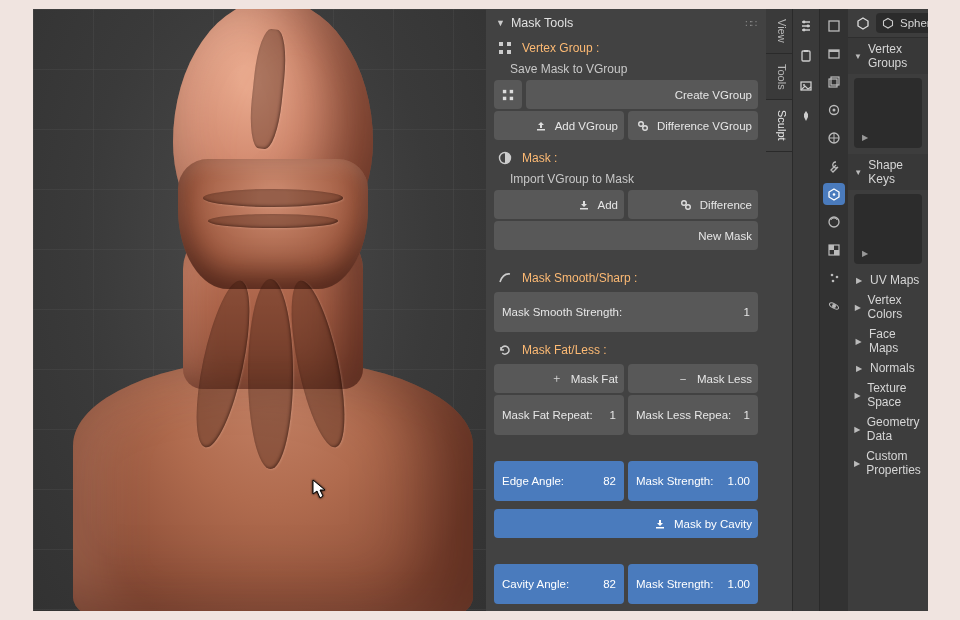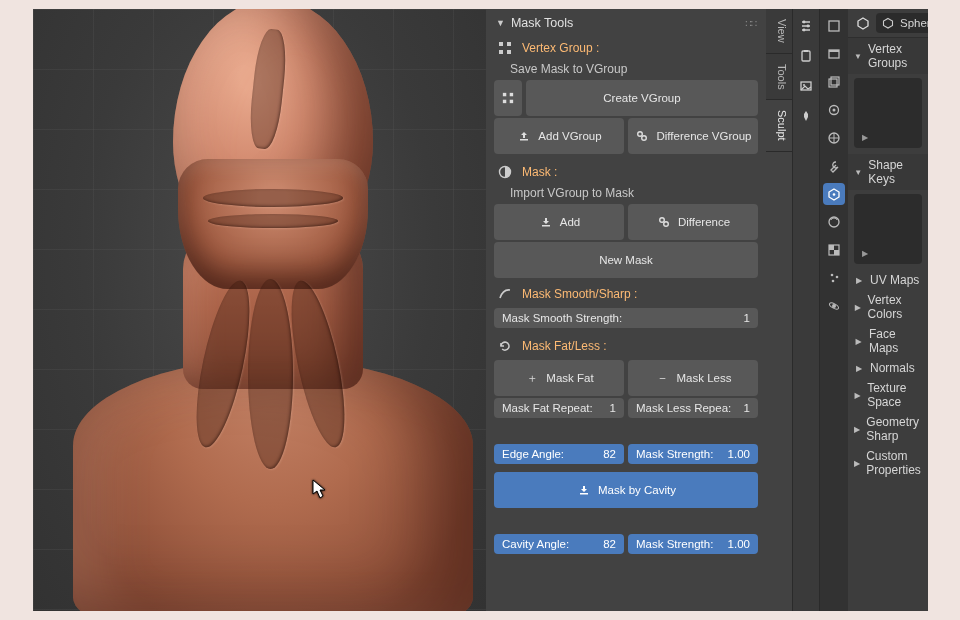--- a/index.html
+++ b/index.html
@@ -72,27 +72,27 @@
   .panel-header { display: flex; align-items: center; gap: 6px; padding: 3px 2px 6px; color: #e0e0e0; font-size: 12.5px; }
   .drag-dots { color: #888; font-size: 10px; letter-spacing: -1px; margin-left: auto; }
   .tri { font-size: 9px; color: #ccc; }
   .section-label { display: flex; align-items: center; gap: 8px; padding: 3px 2px; color: #fdba74; }
   .section-sub { padding: 2px 2px 2px 16px; color: #c8c8c8; font-size: 12px; }
   .icon-slot { width: 18px; height: 18px; display: inline-flex; align-items: center; justify-content: center; color: #cfcfcf; }
 
   .row { display: flex; gap: 4px; margin: 2px 0; }
   .btn {
     flex: 1; background: #585858; color: #e6e6e6; border: none; border-radius: 4px;
-    height: 36px; font-size: 11.5px; display: flex; align-items: center; justify-content: center;
+    height: 29px; font-size: 11.5px; display: flex; align-items: center; justify-content: flex-end;
     gap: 6px; cursor: pointer; padding: 0 6px; white-space: nowrap;
   }
   .btn .bi { width: 16px; display: inline-flex; justify-content: center; color: #d8d8d8; }
   .btn-sq { flex: 0 0 28px; }
   .numfield {
-    flex: 1; background: #585858; color: #e6e6e6; border-radius: 4px; height: 20px;
+    flex: 1; background: #585858; color: #e6e6e6; border-radius: 4px; height: 40px;
     display: flex; align-items: center; padding: 0 8px; font-size: 11.5px; justify-content: space-between;
     cursor: ew-resize;
   }
   .numfield.blue { background: #4a7bbd; color: #fff; margin-top: 24px; }
   .numfield .lab { white-space: nowrap; overflow: hidden; text-overflow: ellipsis; }
   .btn.blue { background: #4a7bbd; color: #fff; }
 
   
   .toolcol {
     width: 28px; background: #3a3a3a; display: flex; flex-direction: column; align-items: center;
@@ -250,21 +250,21 @@
             </span>
           <span>Difference</span>
         </button>
       </div>
       <div class="row">
         <button class="btn">
             <span>New Mask</span>
           </button>
       </div>
 
-      <div class="section-label" style="margin-top:4px">
+      <div class="section-label" style="margin-top:16px">
         <span class="icon-slot">
           <svg width="14" height="14" viewBox="0 0 14 14">
               <path d="M2 11 Q5 2 12 3" fill="none" stroke="#ccc" stroke-width="1.6"></path>
             </svg>
         </span>
         <span>Mask Smooth/Sharp :</span>
       </div>
       <div class="row">
         <div class="numfield">
           <span class="lab">Mask Smooth Strength:</span>
@@ -482,21 +482,21 @@
     <div class="props-item">
         <span class="tri2">▶</span>
         <span>Normals</span>
       </div>
     <div class="props-item">
         <span class="tri2">▶</span>
         <span>Texture Space</span>
       </div>
     <div class="props-item">
         <span class="tri2">▶</span>
-        <span>Geometry Sharp</span>
+        <span>Geometry Data</span>
       </div>
     <div class="props-item">
         <span class="tri2">▶</span>
         <span>Custom Properties</span>
       </div>
   </div>
 
 </div>
 
 </body></html>

